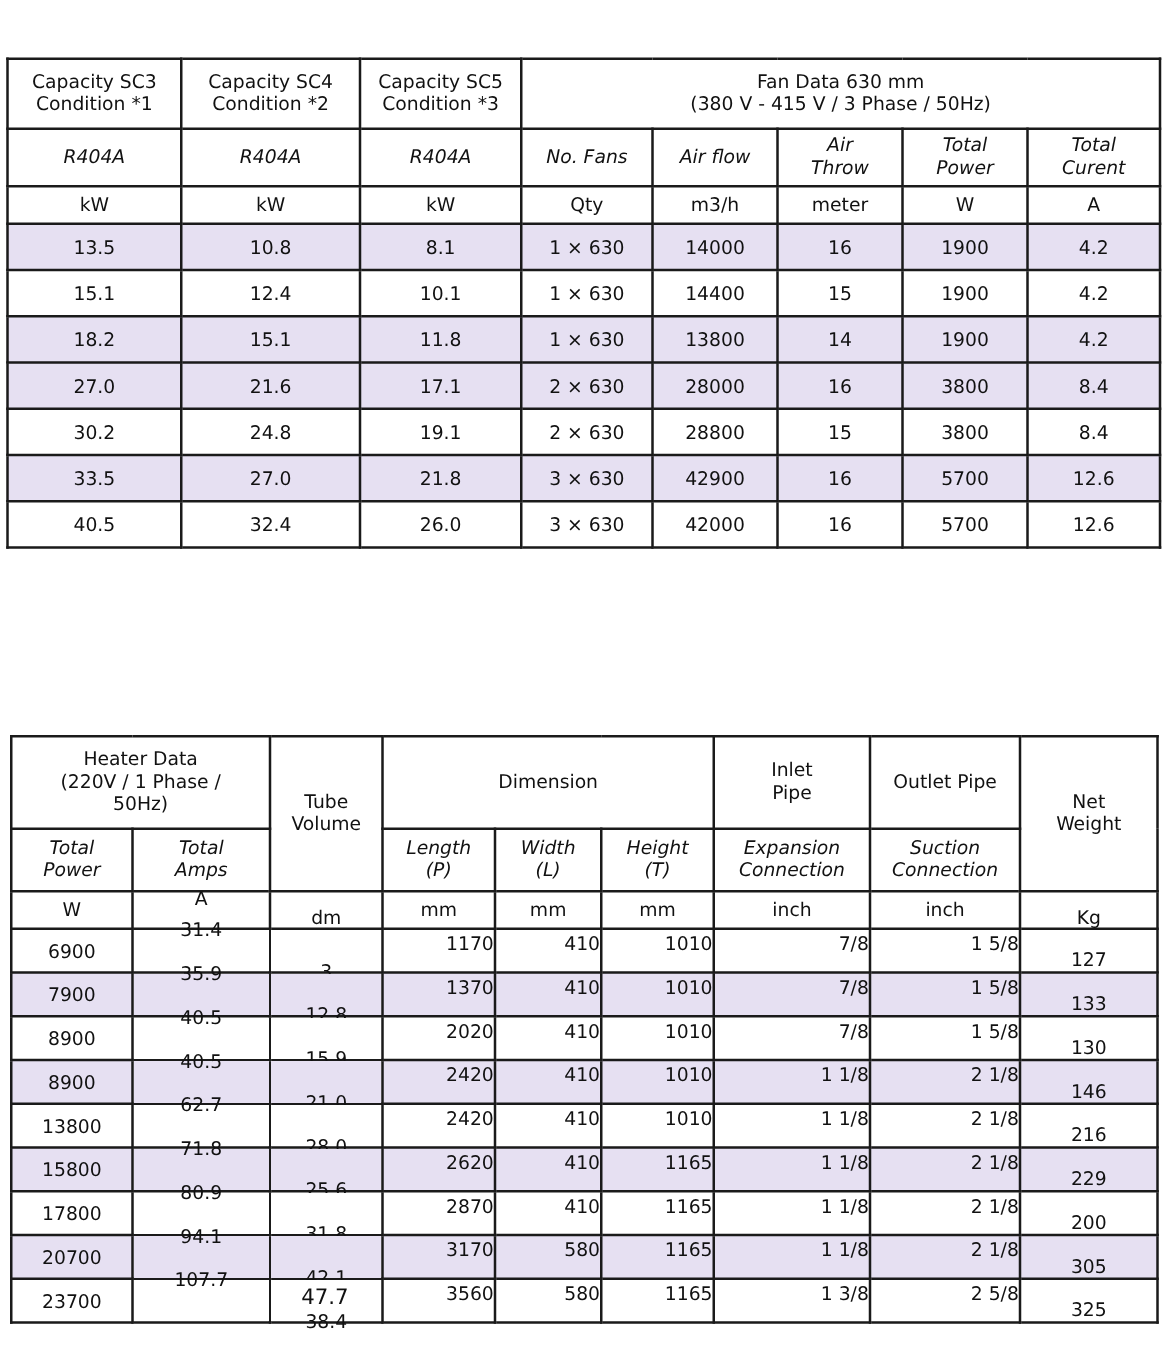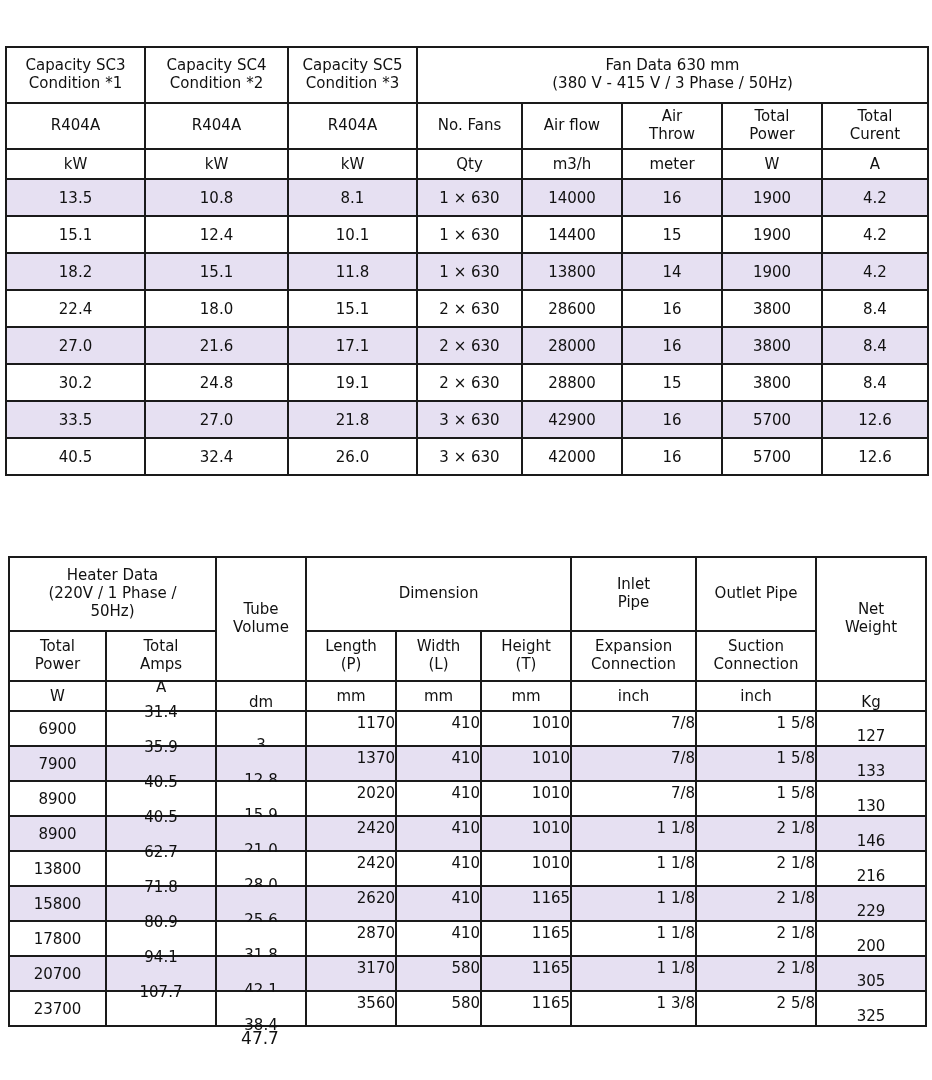--- a/index.html
+++ b/index.html
@@ -24,33 +24,33 @@
   .tbl td, .tbl th {
     border: 2px solid #1a1a1a;
     text-align: center;
     vertical-align: middle;
     padding: 0;
     font-weight: normal;
     font-size: 15px;
     background: #ffffff;
   }
   .hdr1 { background: #9370cd; font-weight: bold; font-size: 14.5px; line-height: 1.18; }
-  .hdr2 { background: #b39ddb; font-weight: bold; font-size: 14.5px; line-height: 1.18; }
+  .hdr2 { background: #b39ddb; font-weight: bold; font-size: 14.5px; line-height: 1.18; font-style: italic; }
   .hdr3 { background: #cbbfe8; font-weight: bold; font-size: 14.5px; }
   .stripe td { background: #e6e0f2; }
 
   
   #table-fan { left: 5px; top: 46px; width: 922px; }
   #table-fan td { height: 35px; }
   #table-fan tr.hrow-a td { height: 54px; }
   #table-fan tr.hrow-b td { height: 44px; }
   #table-fan tr.hrow-c td { height: 28px; }
 
   
-  #table-heater { left: 8px; top: 556px; width: 917px; padding-left: 24px; }
+  #table-heater { left: 8px; top: 588px; width: 917px; padding-left: 24px; }
   #table-heater td { height: 33px; }
   #table-heater tr.hrow-a td { height: 72px; }
   #table-heater tr.hrow-b td { height: 48px; }
   #table-heater tr.hrow-c td { height: 28px; }
 
   
   .shift-up   { position: relative; }
   .shift-up span   { position: relative; top: -17px; display: block; text-align: center; }
   .shift-down { position: relative; }
   .shift-down span { position: relative; top: 16px; display: block; }
@@ -156,30 +156,20 @@
     </tr>
     <tr class="stripe">
       <td>18.2</td>
       <td>15.1</td>
       <td>11.8</td>
       <td>1 × 630</td>
       <td>13800</td>
       <td>14</td>
       <td>1900</td>
       <td>4.2</td>
-    </tr>
-    <tr>
-      <td>22.4</td>
-      <td>18.0</td>
-      <td>15.1</td>
-      <td>2 × 630</td>
-      <td>28600</td>
-      <td>16</td>
-      <td>3800</td>
-      <td>8.4</td>
     </tr>
     <tr class="stripe">
       <td>27.0</td>
       <td>21.6</td>
       <td>17.1</td>
       <td>2 × 630</td>
       <td>28000</td>
       <td>16</td>
       <td>3800</td>
       <td>8.4</td>

